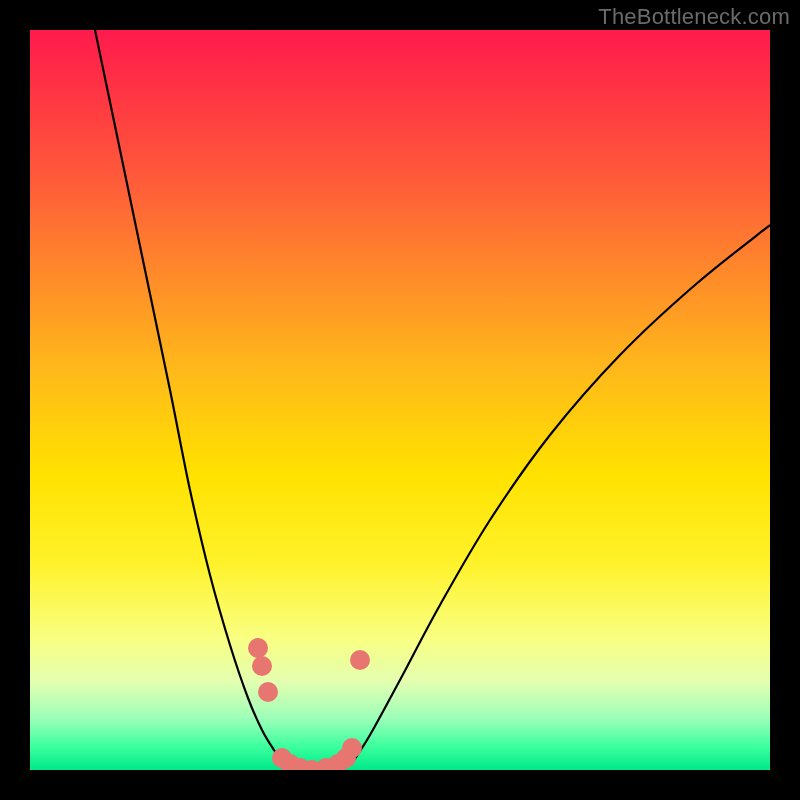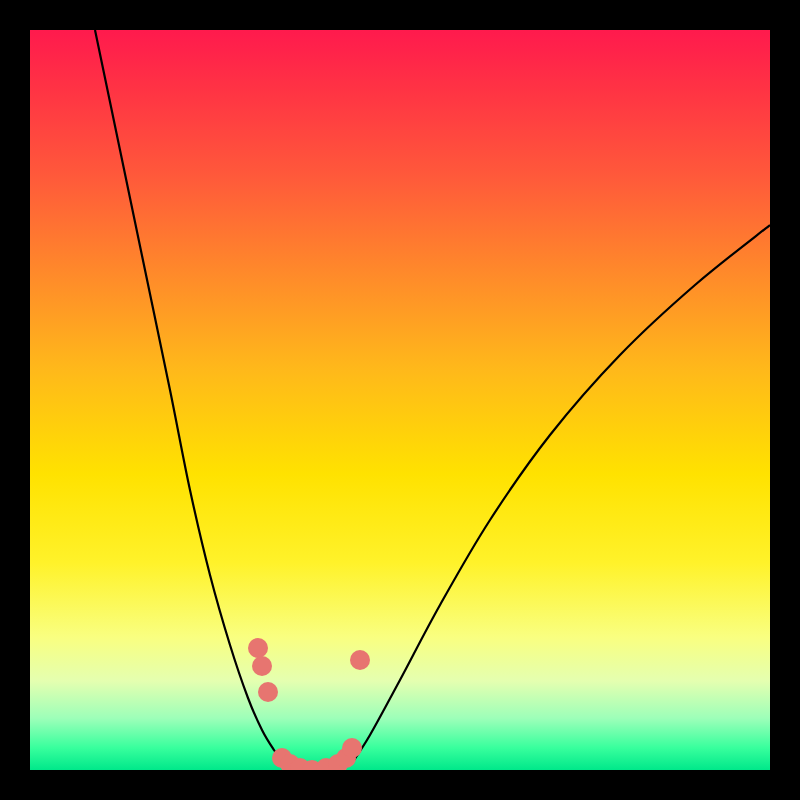--- a/index.html
+++ b/index.html
@@ -64,20 +64,21 @@
     stroke-width: 2.2;
   }
   .dot {
     fill: #e77570;
   }
 </style>
 </head>
 <body>
 
 <div class="frame">
+  <div class="watermark">TheBottleneck.com</div>
   <div class="plot-area">
     <div class="gradient"></div>
     <svg class="curve" viewBox="0 0 740 740" preserveAspectRatio="none">
       <path id="path-left" d="M 65 0 C 69.16666666666667 20, 81.66666666666667 80, 90 120 C 98.33333333333333 160, 106.66666666666667 200, 115 240 C 123.33333333333333 280, 132.5 323.3333333333333, 140 360 C 147.5 396.6666666666667, 153.33333333333334 429.1666666666667, 160 460 C 166.66666666666666 490.8333333333333, 173.33333333333334 519.1666666666666, 180 545 C 186.66666666666666 570.8333333333334, 193.66666666666666 594.5, 200 615 C 206.33333333333334 635.5, 212.66666666666666 653.8333333333334, 218 668 C 223.33333333333334 682.1666666666666, 227.66666666666666 691.3333333333334, 232 700 C 236.33333333333334 708.6666666666666, 240.33333333333334 714.5, 244 720 C 247.66666666666666 725.5, 252.33333333333334 730.8333333333334, 254 733"></path>
       <path id="path-bottom" d="M 254 733 C 255.33333333333334 733.6666666666666, 259 735.8333333333334, 262 737 C 265 738.1666666666666, 268.3333333333333 739.5, 272 740 C 275.6666666666667 740.5, 279.6666666666667 740, 284 740 C 288.3333333333333 740, 293.3333333333333 740.5, 298 740 C 302.6666666666667 739.5, 308 738.1666666666666, 312 737 C 316 735.8333333333334, 320.3333333333333 733.6666666666666, 322 733"></path>
       <path id="path-right" d="M 322 733 C 325 728.3333333333334, 332 718.8333333333334, 340 705 C 348 691.1666666666666, 358.3333333333333 671.6666666666666, 370 650 C 381.6666666666667 628.3333333333334, 395 601.6666666666666, 410 575 C 425 548.3333333333334, 441.6666666666667 518.3333333333334, 460 490 C 478.3333333333333 461.6666666666667, 498.3333333333333 432.5, 520 405 C 541.6666666666666 377.5, 565.8333333333334 350, 590 325 C 614.1666666666666 300, 640 276.6666666666667, 665 255 C 690 233.33333333333334, 727.5 205, 740 195"></path>
       <g id="points">
           <circle cx="228" cy="618" r="10" class="dot"></circle>
           <circle cx="232" cy="636" r="10" class="dot"></circle>
           <circle cx="238" cy="662" r="10" class="dot"></circle>

